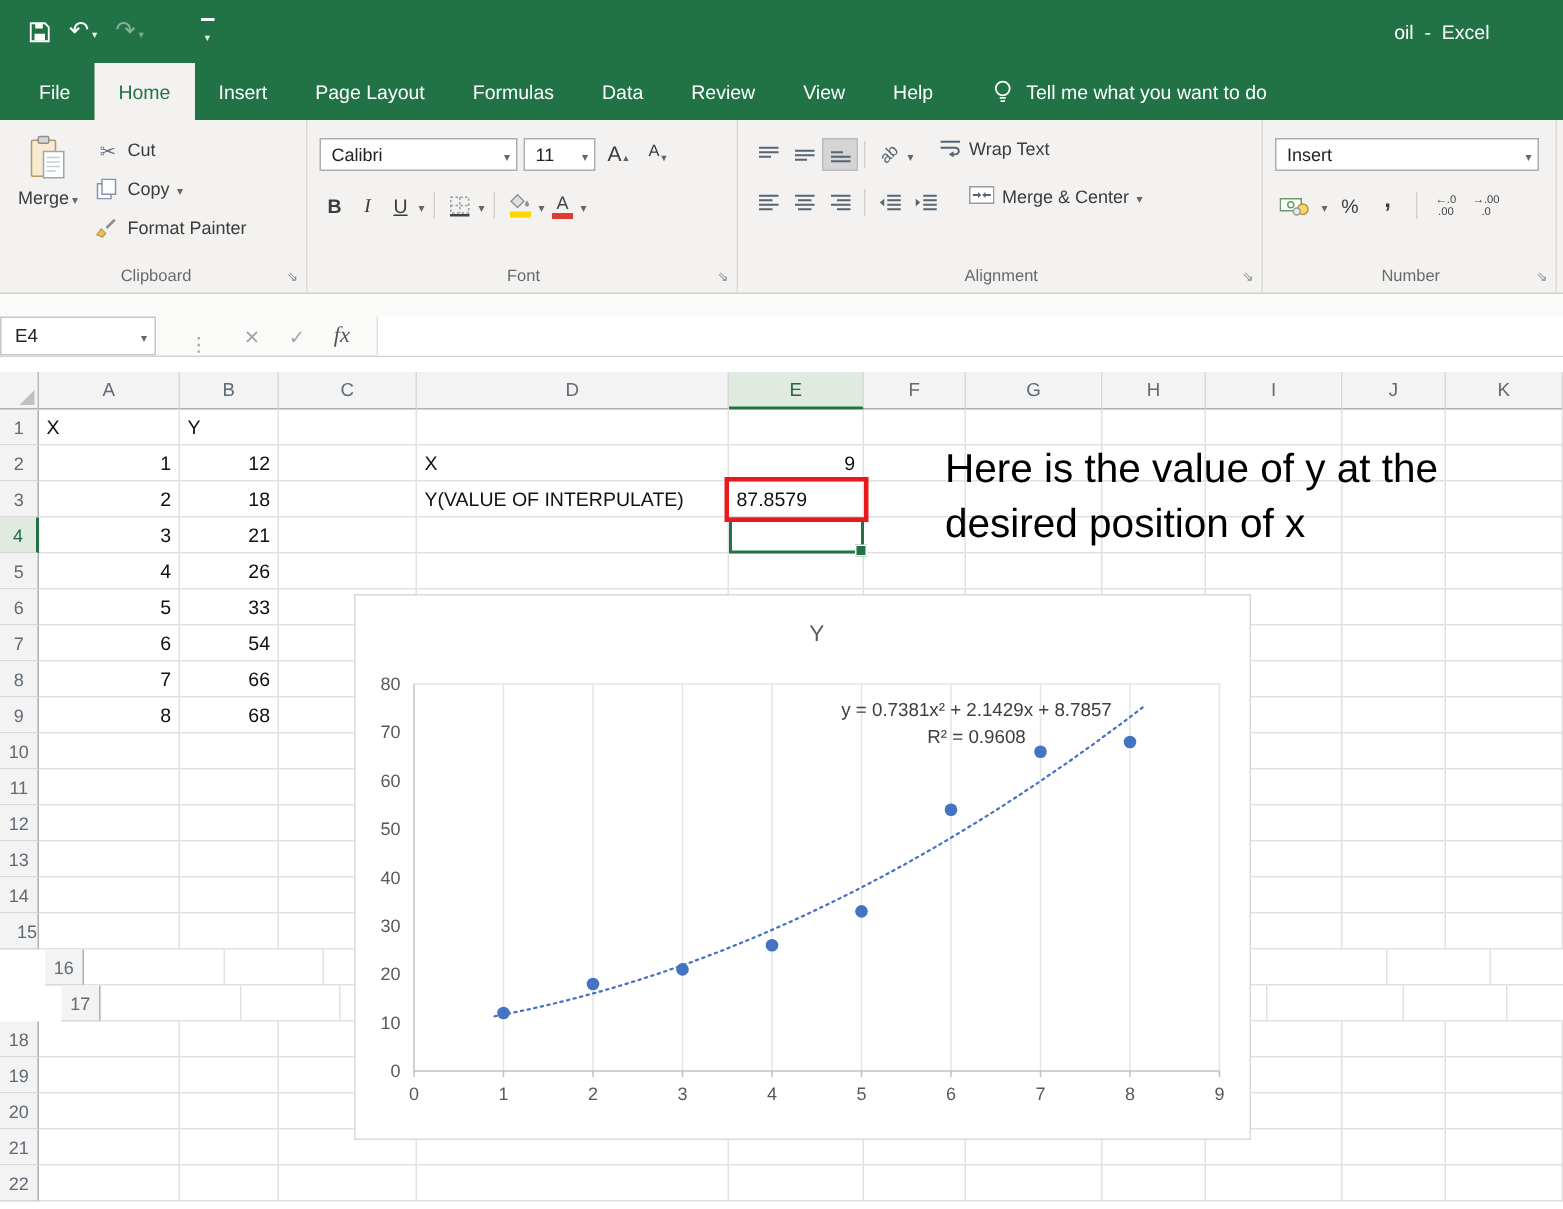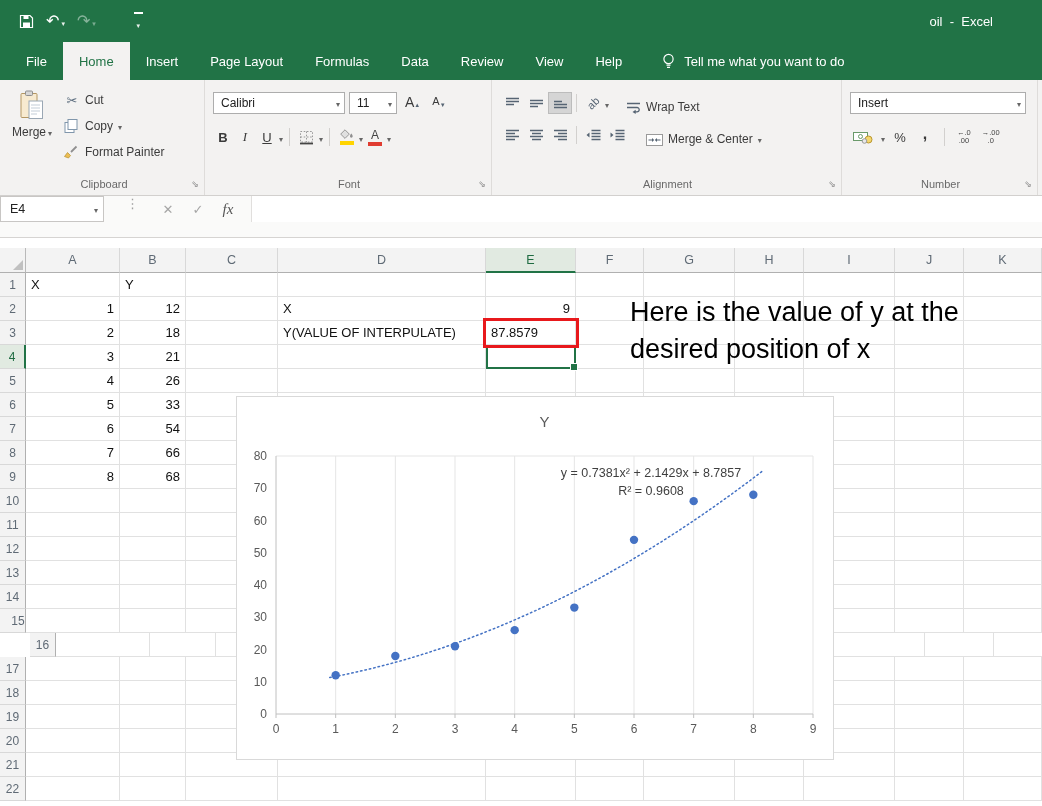--- a/index.html
+++ b/index.html
@@ -62,30 +62,30 @@
   .fbtn.u { text-decoration:underline; }
   .swatch-btn { display:flex; flex-direction:column; align-items:center; justify-content:center; height:22px; padding:0 3px; }
   .fc-a { font-size:12px; color:#444; line-height:1; }
   .fc-bar { width:14px; height:4px; margin-top:1px; }
 
   .al-row { display:flex; align-items:center; margin-top:4px; }
   .al-row.row2 { margin-top:10px; }
   .al-btn { width:24px; height:22px; display:flex; align-items:center; justify-content:center; flex:0 0 auto; }
   .al-btn.selected { background:#d5d5d5; border:1px solid #bcbcbc; }
   .orient { display:inline-block; transform:rotate(-45deg); font-size:11px; color:#566473; }
-  .txt-btn { display:flex; align-items:flex-end; gap:5px; font-size:12px; color:#3b3b3b; padding:0 5px; height:22px; white-space:nowrap; }
+  .txt-btn { display:flex; align-items:flex-start; gap:5px; font-size:12px; color:#3b3b3b; padding:0 5px; height:22px; white-space:nowrap; }
 
   .num-row1 { display:flex; margin-top:4px; }
   .num-combo { width:176px; }
   .num-row2 { display:flex; align-items:center; gap:5px; margin-top:12px; }
   .fbtn.comma { font-size:16px; font-weight:bold; padding-bottom:6px; }
   .dec-btn { display:flex; flex-direction:column; align-items:center; font-size:7.5px; line-height:8px; color:#444; padding:2px 3px; }
 
   
-  .fbar { height:42px; background:#fafaf9; display:flex; align-items:flex-start; border-bottom:1px solid #d6d4d2; }
+  .fbar { height:42px; background:#fafaf9; display:flex; align-items:flex-end; border-bottom:1px solid #d6d4d2; }
   .name-box { width:104px; height:26px; background:#fff; border:1px solid #c8c6c4; display:flex; align-items:center; justify-content:space-between; font-size:12.5px; padding:0 5px 0 9px; color:#222; }
   .vdots { color:#a0a0a0; margin:0 14px 0 22px; font-size:13px; }
   .vdots::after { content:"⋮"; }
   .fb-btn { color:#a6a6a6; font-size:13px; width:30px; height:26px; }
   .fb-btn.fx { font-family:"Liberation Serif", serif; font-style:italic; color:#555; font-size:15px; }
   .formula-input { flex:1; height:26px; background:#fff; border-left:1px solid #e1dfdd; margin-left:8px; font-size:12.5px; line-height:26px; padding:0 6px; color:#222; }
 
   
   .sheet { position:absolute; left:0; top:248px; width:1042px; height:558px; background:#fff; }
   .col-headers { display:flex; height:25px; }
@@ -610,21 +610,21 @@
           <div class="cell" style="width: 208px;"></div>
           <div class="cell" style="width: 90px;"></div>
           <div class="cell" style="width: 68px;"></div>
           <div class="cell" style="width: 91px;"></div>
           <div class="cell" style="width: 69px;"></div>
           <div class="cell" style="width: 91px;"></div>
           <div class="cell" style="width: 69px;"></div>
           <div class="cell" style="width: 78px;"></div>
         </div>
         <div class="grid-row">
-          <div class="row-hdr" style="width: 26px;">17</div>
+          <div class="row-hdr" style="width: 26px; margin-left: 41px;">17</div>
           <div class="cell" style="width: 94px;"></div>
           <div class="cell" style="width: 66px;"></div>
           <div class="cell" style="width: 92px;"></div>
           <div class="cell" style="width: 208px;"></div>
           <div class="cell" style="width: 90px;"></div>
           <div class="cell" style="width: 68px;"></div>
           <div class="cell" style="width: 91px;"></div>
           <div class="cell" style="width: 69px;"></div>
           <div class="cell" style="width: 91px;"></div>
           <div class="cell" style="width: 69px;"></div>

